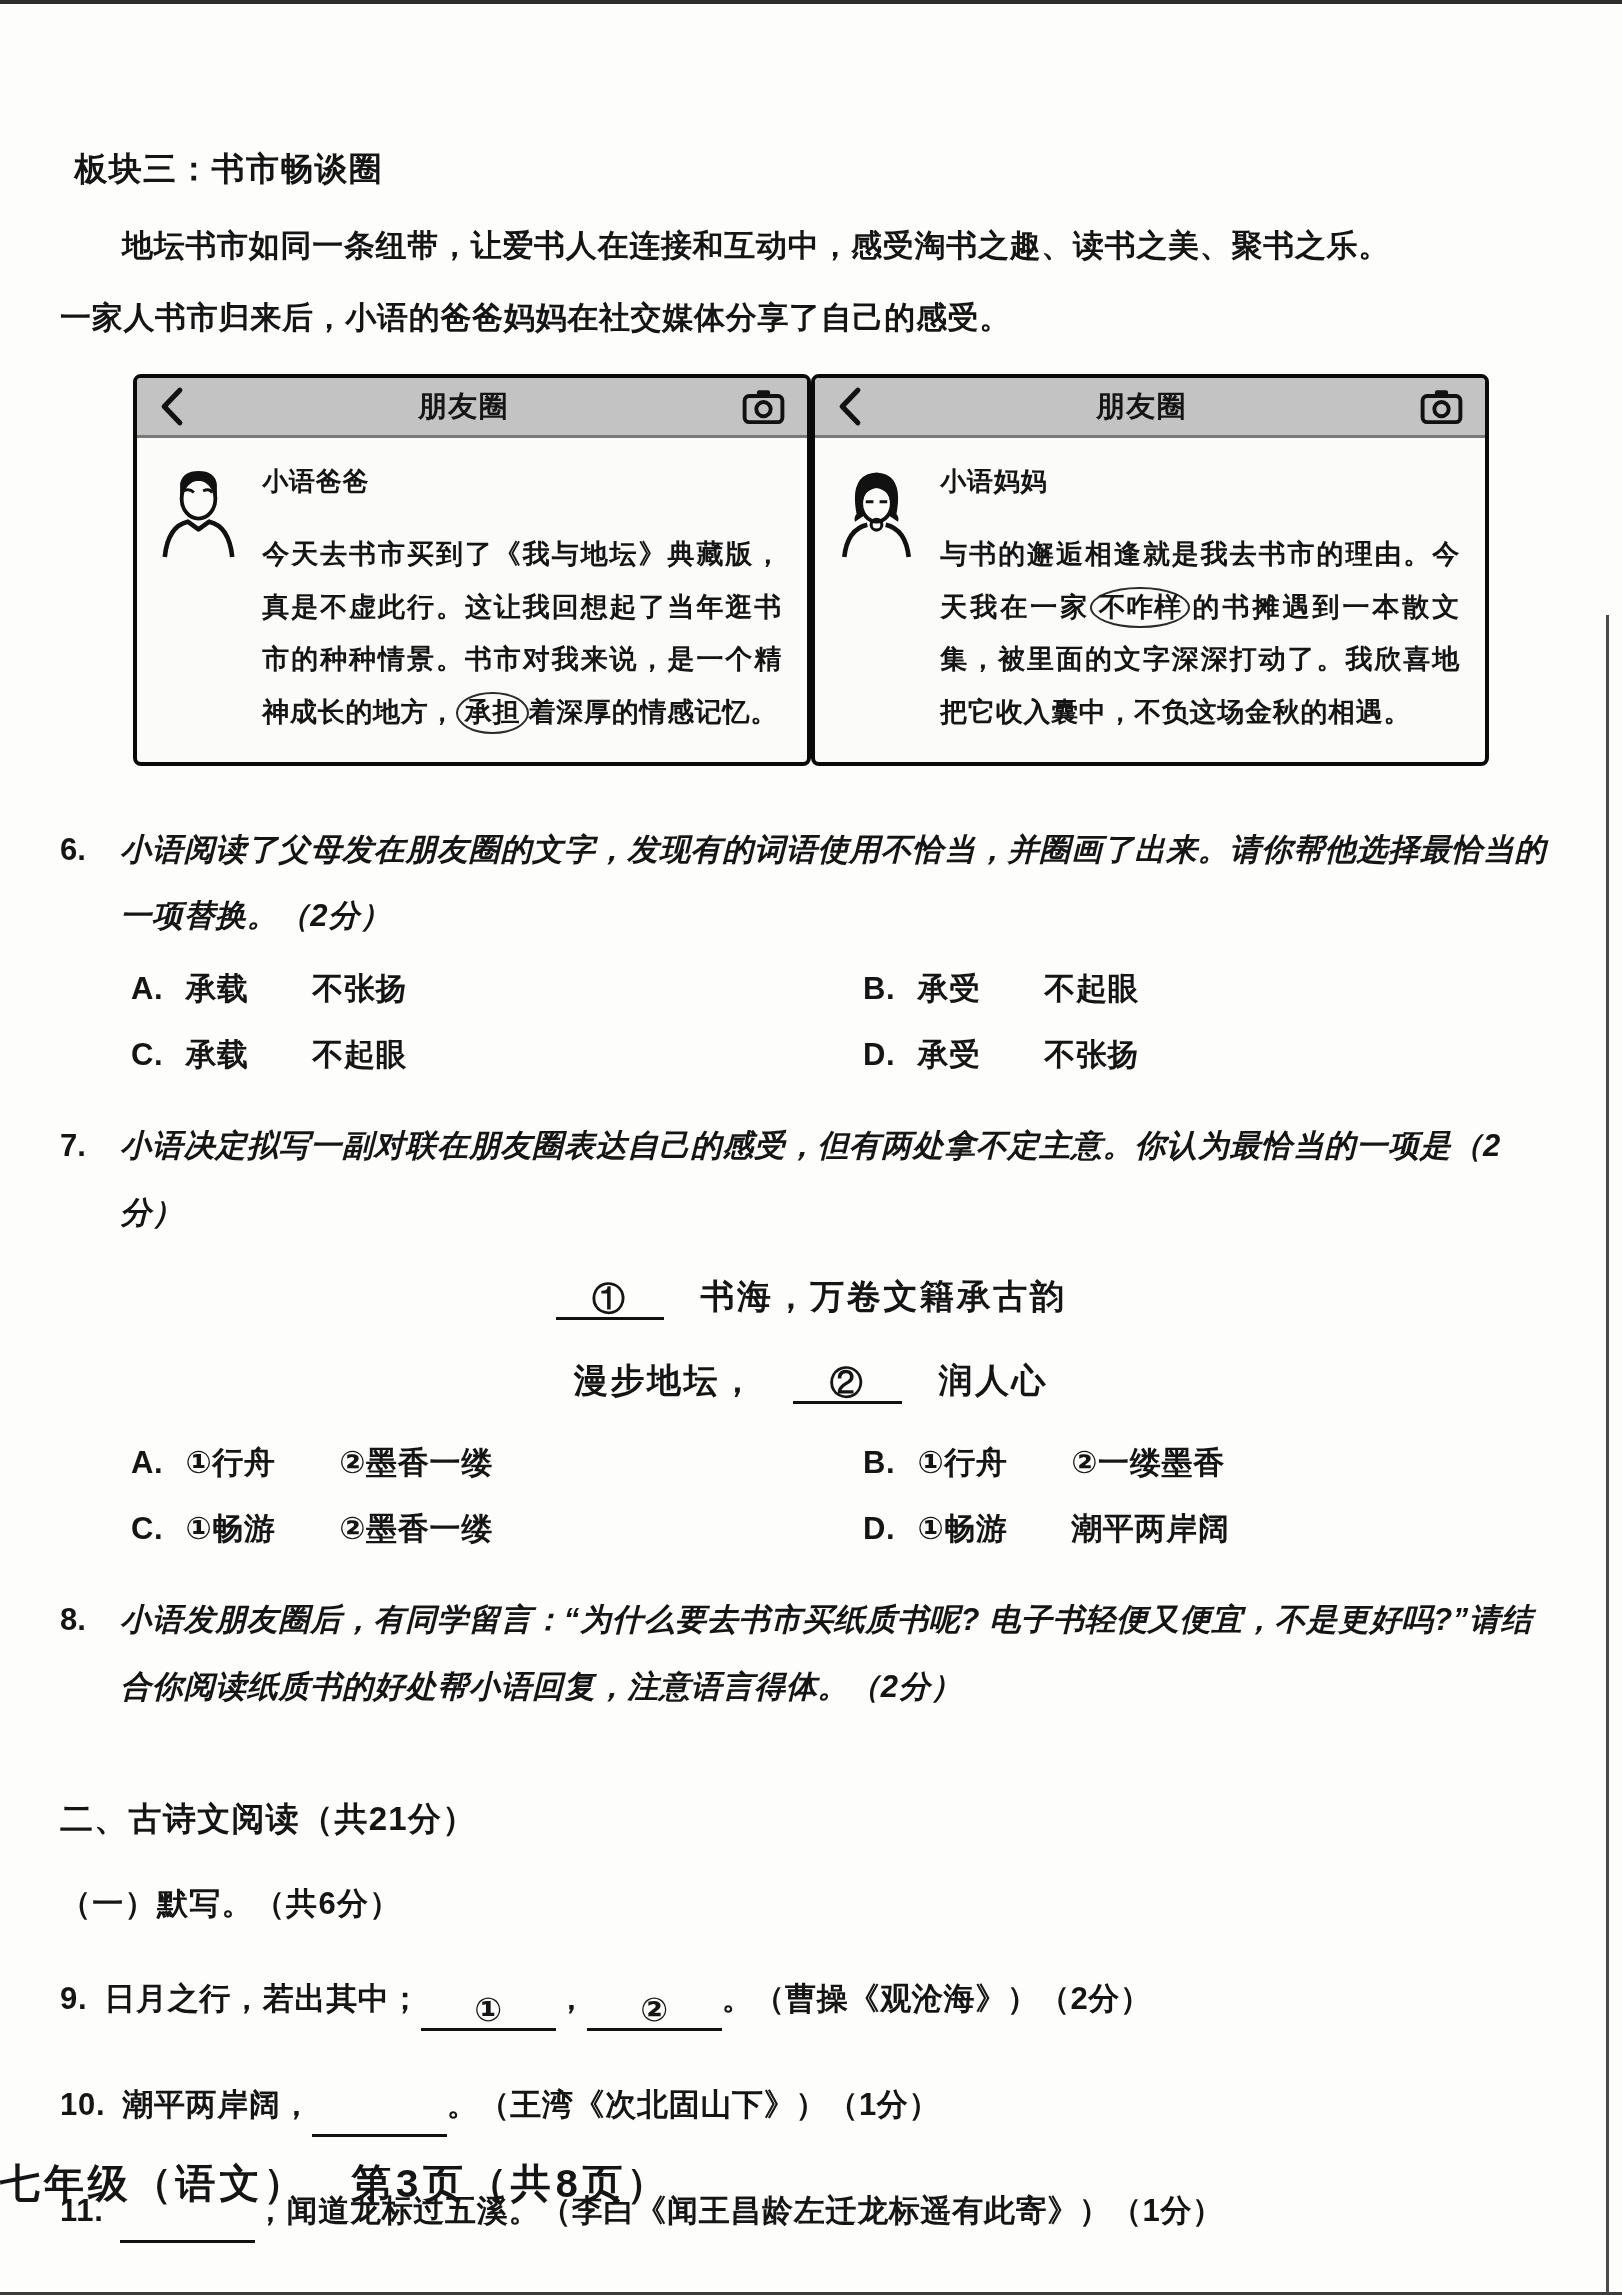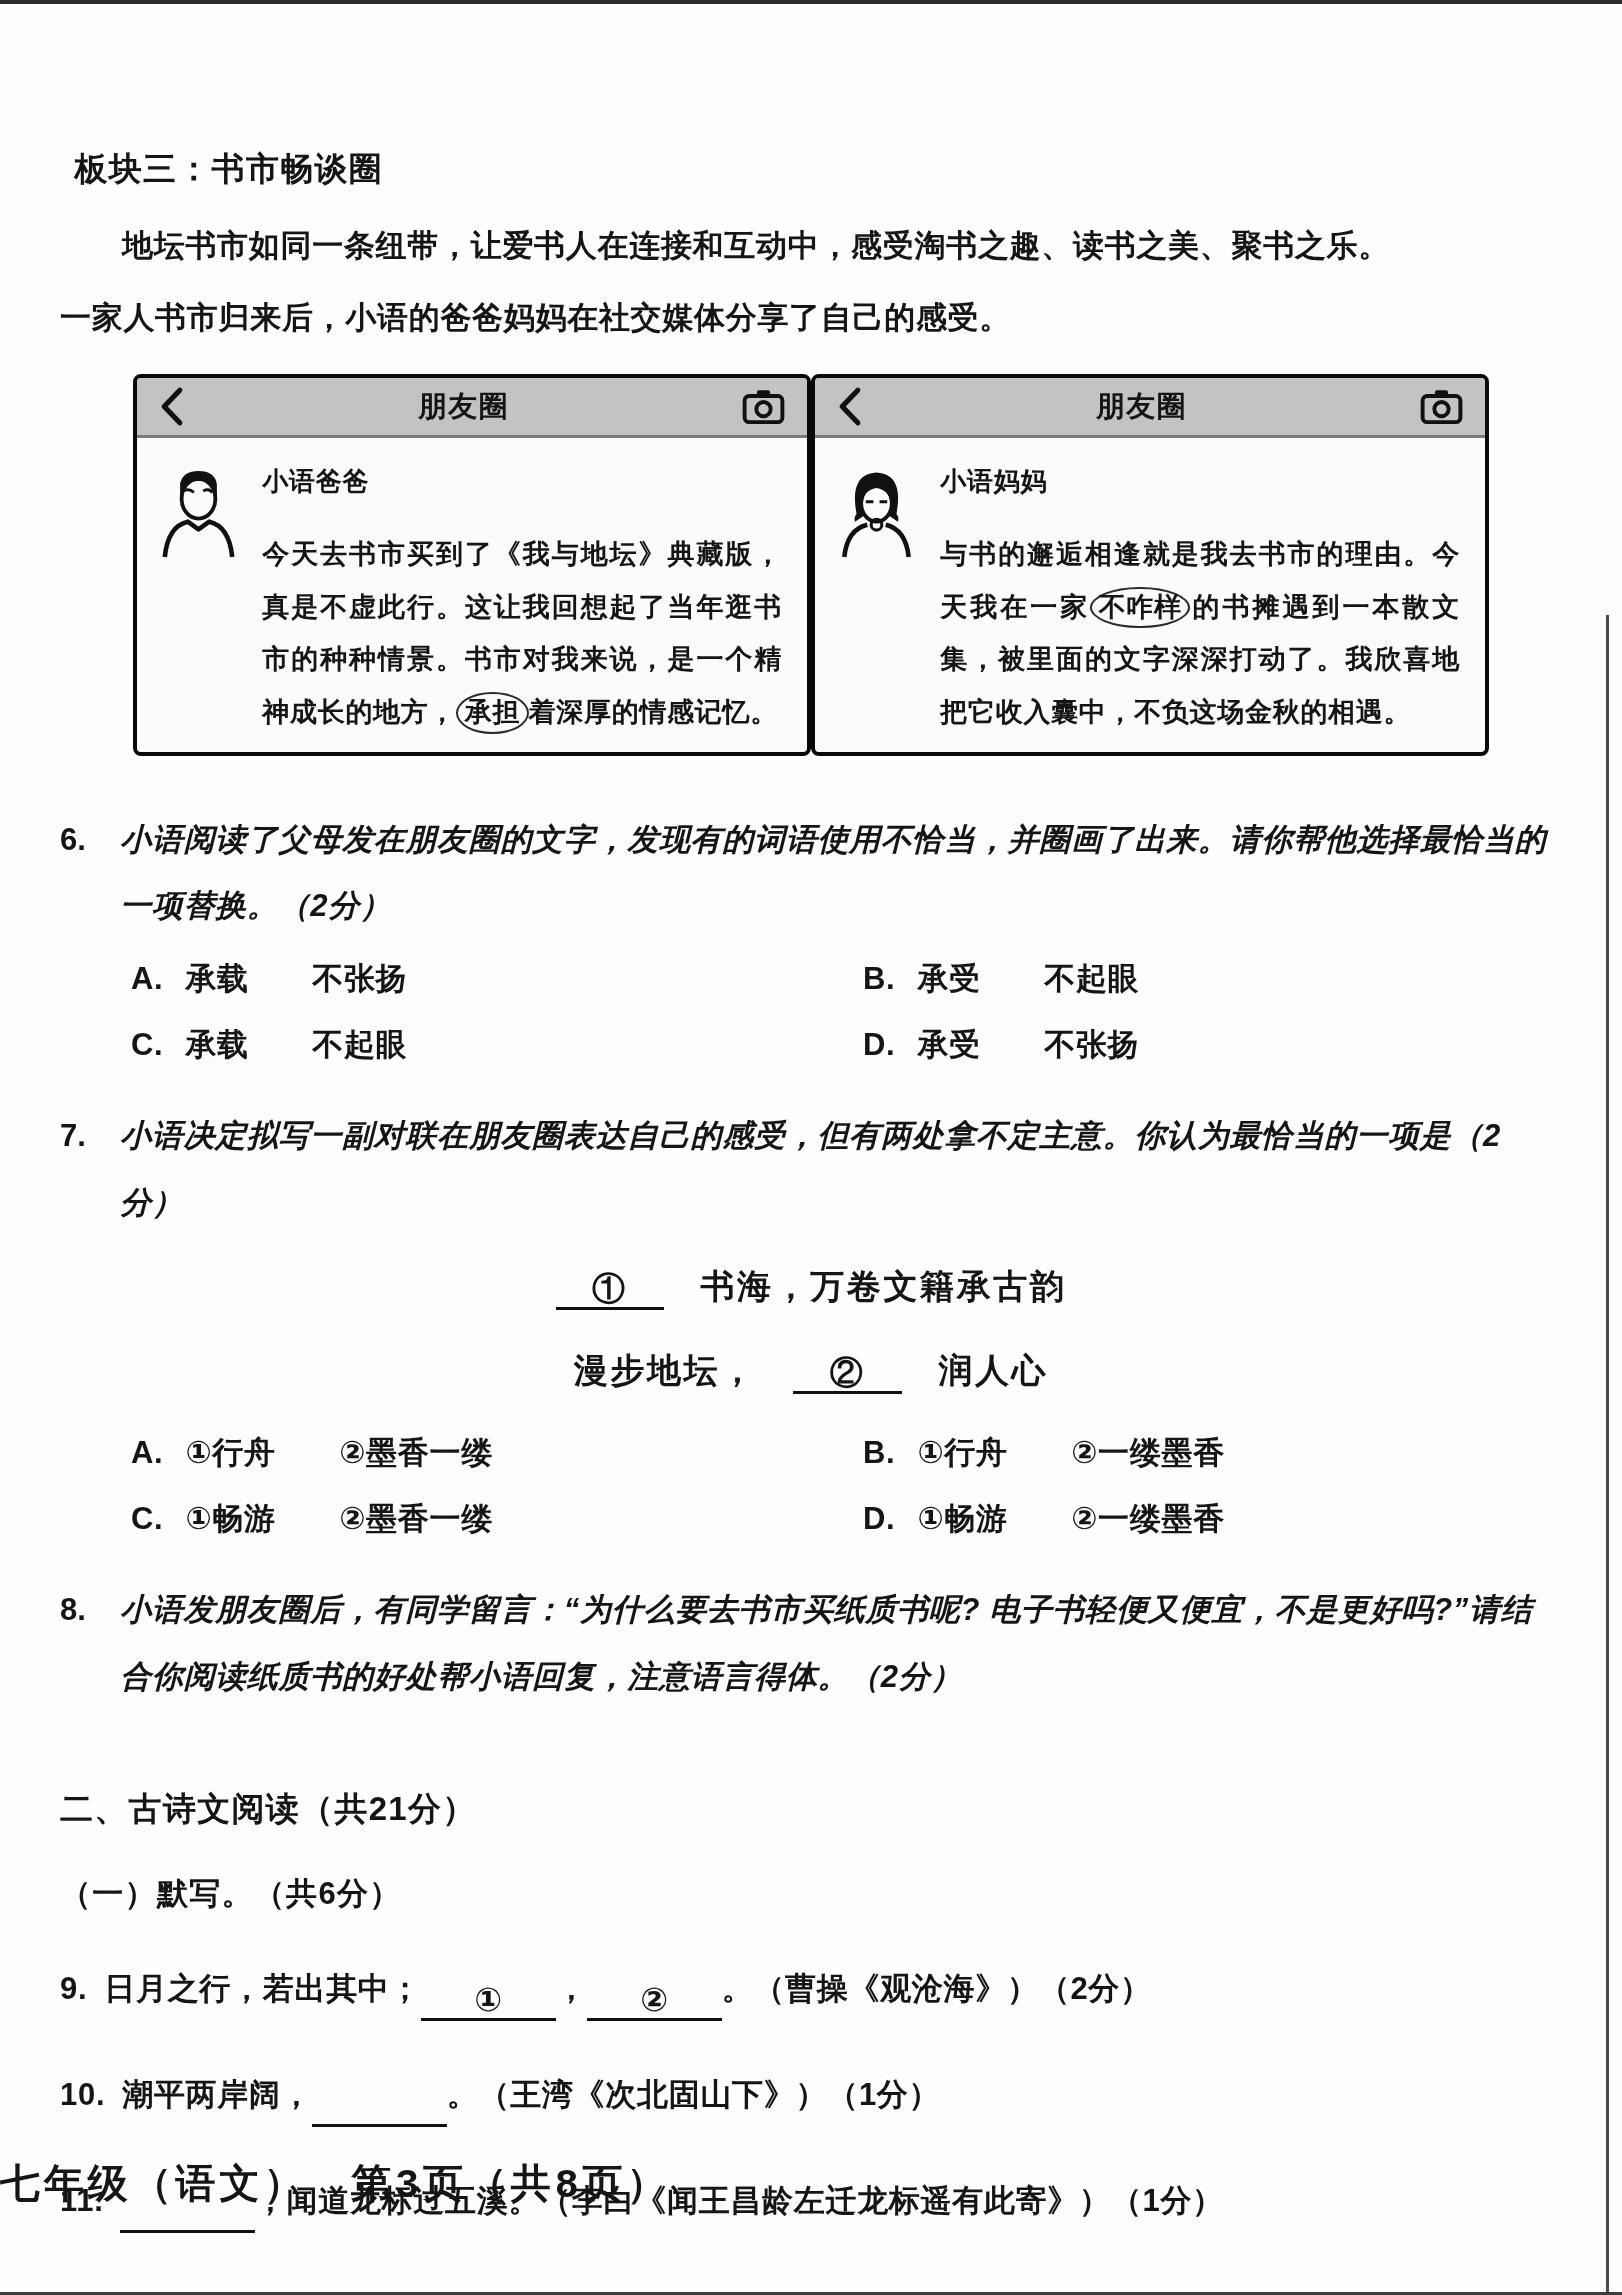--- a/index.html
+++ b/index.html
@@ -29,21 +29,21 @@
     background:#fbfbfa;overflow:hidden;min-height:296px;
     box-sizing:border-box;display:flex;flex-direction:column;
   }
   .card-header{
     background:#c3c3c3;border-bottom:3.3px solid #7a7a7a;
     display:flex;align-items:center;justify-content:space-between;
     padding:9.2px 22px;height:60px;box-sizing:border-box;
   }
   .card-title{font-size:29px;font-weight:700;letter-spacing:1.3px;}
   .icon-svg{display:block;}
-  .card-body{display:flex;padding:26px 25px 13px 22px;flex:1;}
+  .card-body{display:flex;padding:26px 25px 23px 22px;flex:1;}
   .avatar{width:85px;flex:none;padding-top:3.9px;}
   .post-col{flex:1;padding-left:18.3px;}
   .poster-name{font-size:26px;font-weight:700;margin-bottom:29px;letter-spacing:0.7px;}
   .post-text{font-size:27px;font-weight:700;line-height:1.95;letter-spacing:0.7px;text-align:justify;}
   .circled{
     display:inline-block;border:2px solid #2b2b2b;border-radius:50%;
     padding:0 6.5px 1.3px 6.5px;line-height:1.35;
   }
 
   
@@ -169,21 +169,21 @@
     <span class="qtext">小语决定拟写一副对联在朋友圈表达自己的感受，但有两处拿不定主意。你认为最恰当的一项是（2分）</span>
   </div>
   <div class="couplet">
     <div class="couplet-line"><span class="blank small"><span class="bnum">①</span></span><span>　书海，万卷文籍承古韵</span></div>
     <div class="couplet-line"><span>漫步地坛，　</span><span class="blank small"><span class="bnum">②</span></span><span>　润人心</span></div>
   </div>
   <div class="options" style="margin-top:0;">
     <div class="option"><span class="olabel">A.</span><span>①行舟　　②墨香一缕</span></div>
     <div class="option"><span class="olabel">B.</span><span>①行舟　　②一缕墨香</span></div>
     <div class="option"><span class="olabel">C.</span><span>①畅游　　②墨香一缕</span></div>
-    <div class="option"><span class="olabel">D.</span><span>①畅游　　②一缕墨香</span></div>
+    <div class="option"><span class="olabel">D.</span><span>①畅游　　潮平两岸阔</span></div>
   </div>
 
   <div class="q">
     <span class="qnum">8.</span>
     <span class="qtext">小语发朋友圈后，有同学留言：“为什么要去书市买纸质书呢? 电子书轻便又便宜，不是更好吗?”请结合你阅读纸质书的好处帮小语回复，注意语言得体。（2分）</span>
   </div>
 
   <div class="sec2-title">二、古诗文阅读（共21分）</div>
   <div class="sec2-sub">（一）默写。（共6分）</div>
 

